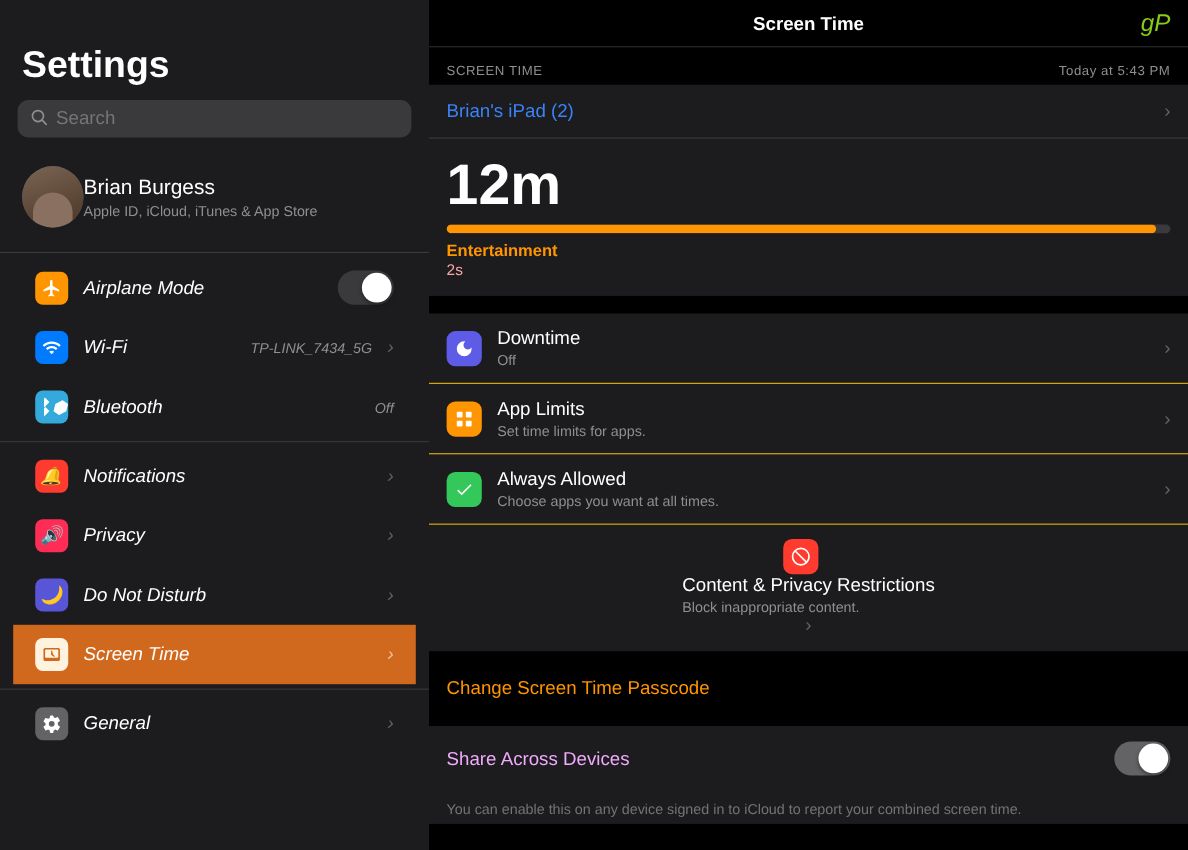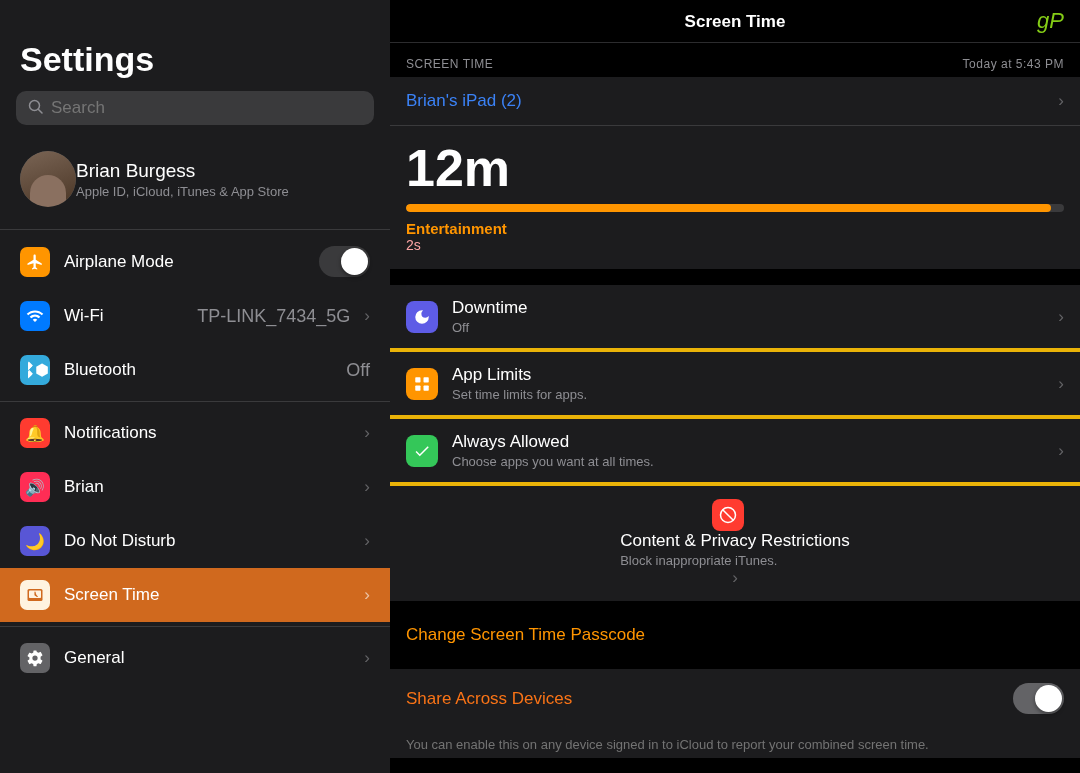--- a/index.html
+++ b/index.html
@@ -110,21 +110,22 @@
       margin-top: 2px;
     }
 
     .divider {
       height: 1px;
       background: #3a3a3c;
       margin: 0 0 0 0;
     }
 
     .settings-group {
-      padding: 4px 0;
+      padding: 4px 12px;
+      font-style: italic;
     }
 
     .settings-item {
       display: flex;
       align-items: center;
       padding: 12px 20px;
       gap: 14px;
       cursor: pointer;
       min-height: 50px;
     }
@@ -154,21 +155,21 @@
     .icon-dark { background: #636366; }
 
     .item-label {
       color: #fff;
       font-size: 17px;
       flex: 1;
     }
 
     .item-value {
       color: #8e8e93;
-      font-size: 18px;
+      font-size: 13px;
     }
 
     .toggle {
       width: 51px;
       height: 31px;
       border-radius: 15.5px;
       background: #3a3a3c;
       position: relative;
       cursor: pointer;
       flex-shrink: 0;
@@ -291,21 +292,21 @@
 
     .options-section {
       background: #1c1c1e;
       margin: 8px 0;
     }
 
     .option-row {
       display: flex;
       align-items: center;
       padding: 13px 16px;
-      border-bottom: 4px solid #eab308;
+      border-bottom: 1px solid #eab308;
       cursor: pointer;
     }
 
     .option-row:last-child {
       border-bottom: none;
       flex-direction: column;
     }
 
     .option-icon {
       width: 32px;
@@ -345,21 +346,21 @@
 
     .share-row {
       background: #1c1c1e;
       display: flex;
       align-items: center;
       justify-content: space-between;
       padding: 14px 16px;
     }
 
     .share-title {
-      color: #f97316;
+      color: #f0abfc;
       font-size: 17px;
     }
 
     .toggle-on {
       width: 51px;
       height: 31px;
       border-radius: 15.5px;
       background: #636366;
       position: relative;
       cursor: pointer;
@@ -462,21 +463,21 @@
         🔔
       </div>
       <span class="item-label">Notifications</span>
       <span class="chevron">›</span>
     </div>
 
     <div class="settings-item">
       <div class="item-icon icon-pink" style="font-size:16px;">
         🔊
       </div>
-      <span class="item-label">Brian</span>
+      <span class="item-label">Privacy</span>
       <span class="chevron">›</span>
     </div>
 
     <div class="settings-item">
       <div class="item-icon icon-purple" style="font-size:16px;">
         🌙
       </div>
       <span class="item-label">Do Not Disturb</span>
       <span class="chevron">›</span>
     </div>
@@ -583,21 +584,21 @@
 
     <div class="option-row">
       <div class="option-icon" style="background:#ff3b30;">
         <svg width="18" height="18" viewBox="0 0 24 24" fill="white">
           <circle cx="12" cy="12" r="10" stroke="white" stroke-width="2" fill="none"></circle>
           <line x1="4.93" y1="4.93" x2="19.07" y2="19.07" stroke="white" stroke-width="2"></line>
         </svg>
       </div>
       <div class="option-text">
         <div class="option-title">Content &amp; Privacy Restrictions</div>
-        <div class="option-subtitle">Block inappropriate iTunes.</div>
+        <div class="option-subtitle">Block inappropriate content.</div>
       </div>
       <span class="chevron">›</span>
     </div>
   </div>
 
   <a class="passcode-link">Change Screen Time Passcode</a>
 
   <div style="background:#1c1c1e;margin-top:8px;">
     <div class="share-row">
       <span class="share-title">Share Across Devices</span>

